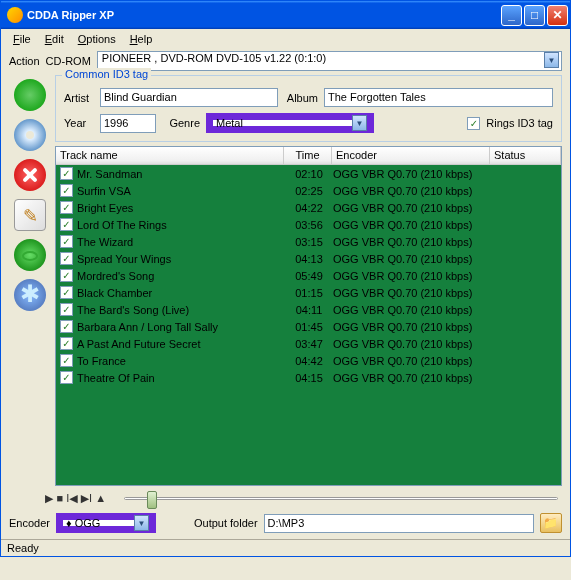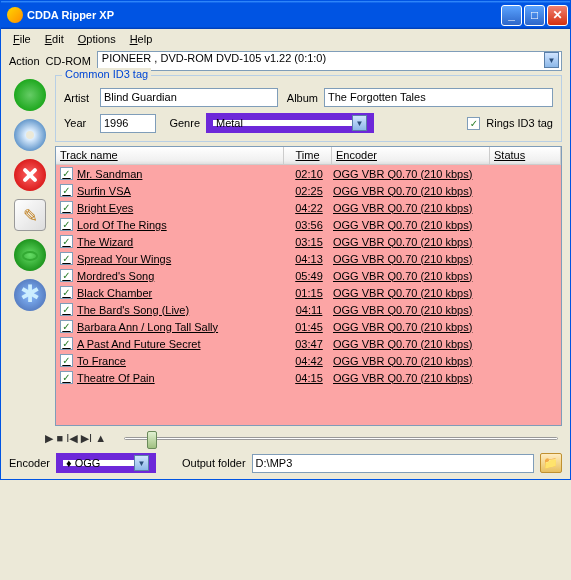--- a/index.html
+++ b/index.html
@@ -35,21 +35,21 @@
 .ico-gear::after{content:"✱";position:absolute;font-size:24px;color:#cef;top:1px;left:6px;}
 .main { flex: 1; }
 .groupbox { border: 1px solid #b8cfe5; padding: 6px 8px 8px 8px; margin-bottom: 4px; position: relative; }
 .groupbox .legend { position: absolute; top: -8px; left: 6px; background: #ece9d8; padding: 0 3px; color: #0046d5; }
 .field-row { display: flex; align-items: center; gap: 6px; margin-top: 6px; }
 .field-row:first-child{margin-top:2px;}
 .text-input { height: 19px; border: 1px solid #7f9db9; background: white; padding: 0 3px; line-height: 17px; }
 .combo { display: flex; border: 7px solid #6d28d9; background: white; height: 20px; align-items: center; }
 .combo .val { flex: 1; padding: 0 3px; }
 .checkbox { width: 13px; height: 13px; border: 1px solid #7f9db9; background: white; display: inline-flex; align-items: center; justify-content: center; font-size: 10px; color: #2a7e2a; cursor: pointer; }
-.tracklist { border: 1px solid #7f9db9; background: #fca5a5; height: 280px; overflow: hidden; text-decoration: underline; }
+.tracklist { border: 1px solid #7f9db9; background: #15803d; height: 340px; overflow: hidden; }
 .track-header { display: flex; border-bottom: 1px solid #ccc; background: linear-gradient(to bottom,#fff 0%,#f0f0f0 80%,#e0e0e0 100%); height: 18px; }
 .th { border-right: 1px solid #ccc; padding: 2px 4px; font-size: 11px; }
 .col-name { width: 228px; }
 .col-time { width: 48px; text-align: center; }
 .col-enc { width: 158px; }
 .col-stat { flex: 1; }
 .track-row { display: flex; height: 17px; align-items: center; padding-left: 4px; }
 .track-row .tchk { margin-right: 4px; }
 .track-row .tname { width: 208px; white-space: nowrap; overflow: hidden; }
 .track-row .ttime { width: 48px; text-align: center; }
@@ -232,18 +232,19 @@
       </div>
     </div>
   </div>
 
   <div class="bottomrow">
     <span>Encoder</span>
     <div class="combo enc-combo">
       <span class="val"><span>♦</span> <span>OGG</span></span>
       <div class="dd-btn">▼</div>
     </div>
-    <span style="margin-left:20px">Output folder</span>
+    <span style="margin-left:32px">Output folder</span>
     <div class="text-input folder-input">D:\MP3</div>
     <div class="folder-btn">📁</div>
   </div>
 
+  <div class="statusbar">Ready</div>
 </div>
 
 </body></html>

